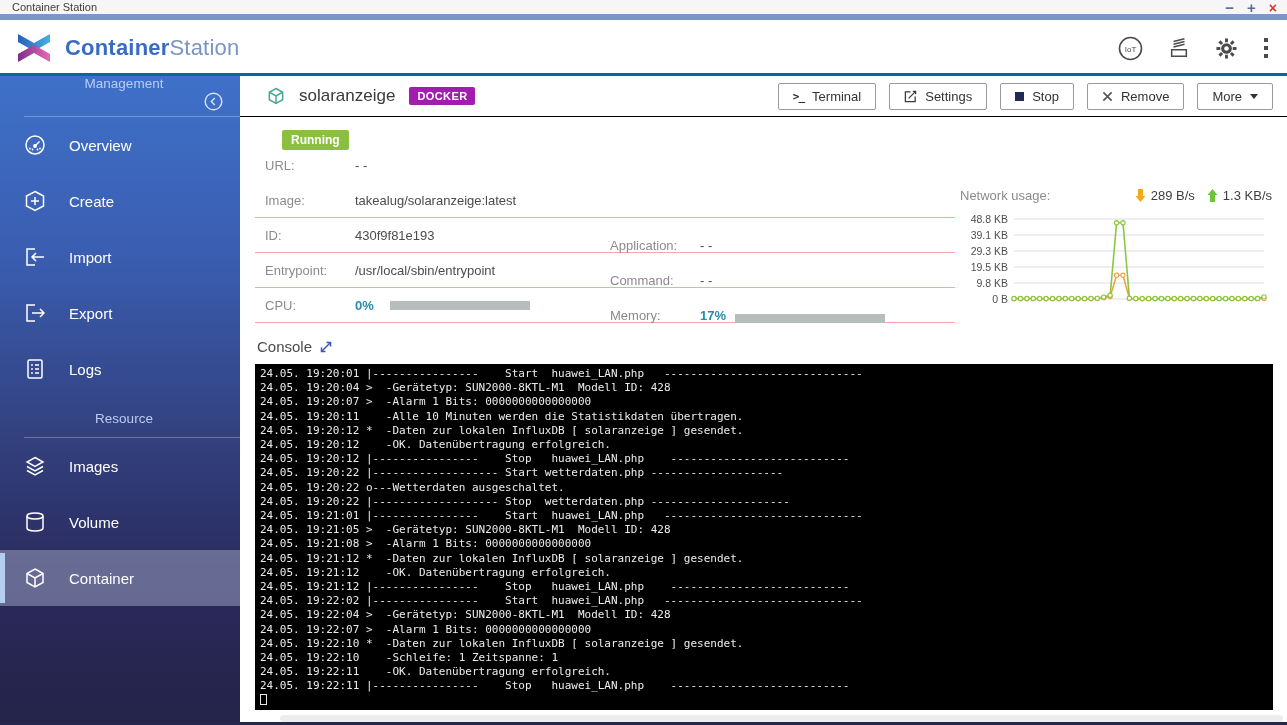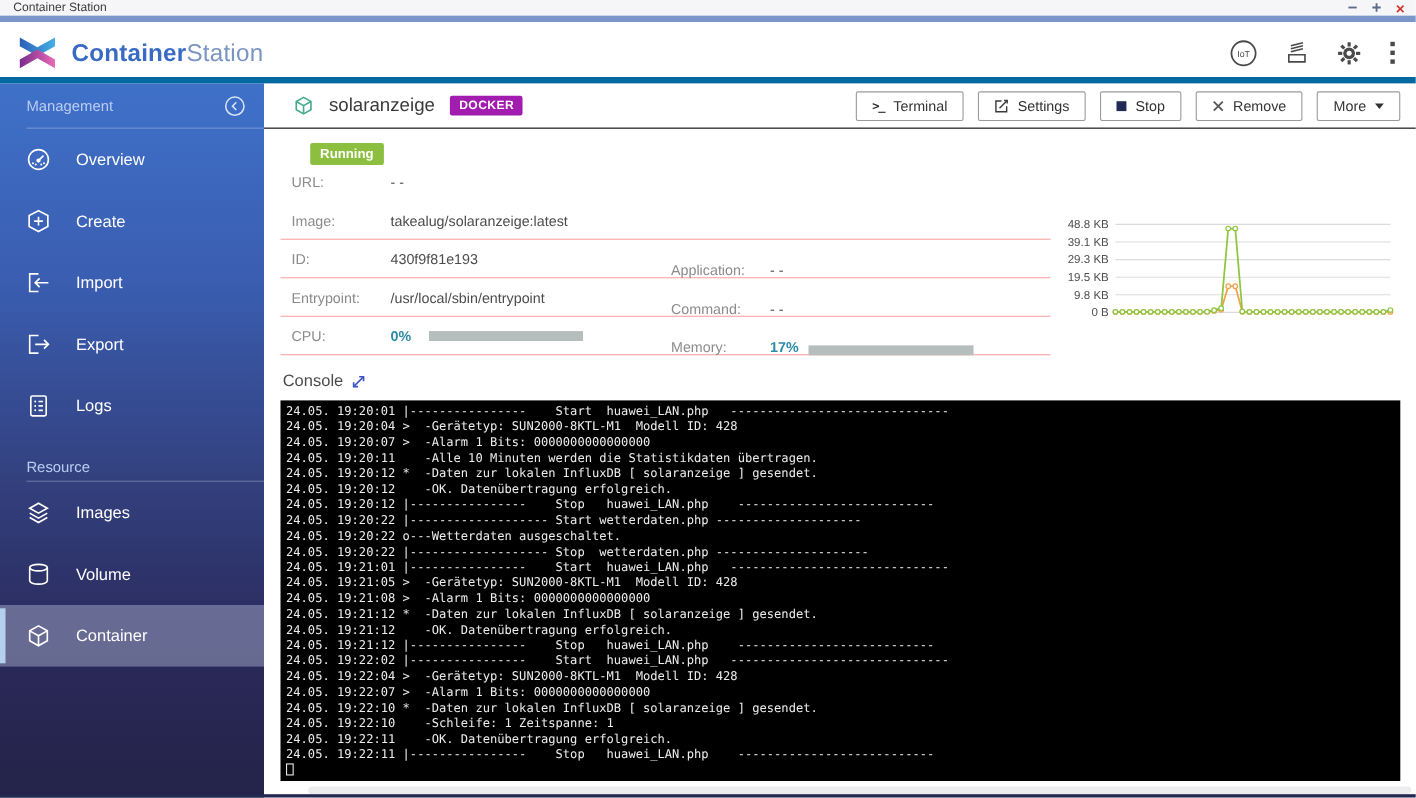--- a/index.html
+++ b/index.html
@@ -10,32 +10,32 @@
   
   .titlebar { position:absolute; left:0; top:0; width:100%; height:14px; background:#f6f6f8; z-index:6; }
   .titlebar-text { position:absolute; left:12px; top:1px; font-size:11px; color:#3c3c3c; }
   .win-controls { position:absolute; right:10px; top:-1px; height:18px; display:flex; gap:13px; align-items:center; z-index:7; }
   .win-btn { font-size:15px; line-height:16px; color:#5a6b8c; font-weight:700; cursor:default; }
   .win-btn.close { color:#d23430; font-size:14px; }
 
   .bluestrip { position:absolute; left:0; top:14px; width:100%; height:6px; background:#7b97c9; }
 
   
-  .appbar { position:absolute; left:0; top:20px; width:100%; height:56px; background:#fff; border-bottom:6px solid #0369a1; }
+  .appbar { position:absolute; left:0; top:20px; width:100%; height:56px; background:#fff; border-bottom:3px solid #0369a1; }
   .brand { position:absolute; left:16px; top:0; height:56px; display:flex; align-items:center; gap:13px; }
   .brand-name { font-size:22px; letter-spacing:.2px; }
   .brand-bold { font-weight:700; color:#3a6bc4; }
   .brand-light { font-weight:400; color:#7a95c2; }
   .appbar-icons { position:absolute; right:18px; top:0; height:56px; display:flex; align-items:center; gap:25px; }
   .hicon { display:flex; align-items:center; justify-content:center; cursor:pointer; }
 
   
   .sidebar { position:absolute; left:0; top:76px; width:240px; bottom:0;
     background:linear-gradient(180deg,#3f71c9 0%,#3a5db0 28%,#33417f 55%,#2a2a5c 78%,#242348 100%); }
-  .ssection-head { position:relative; height:40px; display:flex; align-items:center; padding:0 16px 0 24px; }
+  .ssection-head { position:relative; height:40px; display:flex; align-items:center; padding:0 16px 0 24px;flex-direction:column; }
   .ssection-label { color:#b9cdf2; font-size:13.5px; }
   .collapse-btn { margin-left:auto; cursor:pointer; display:flex; }
   .sdivider { height:1px; background:rgba(255,255,255,.28); margin:0 0 0 24px; }
   .sitem { position:relative; height:56px; display:flex; align-items:center; padding-left:23px; color:#fff; cursor:pointer;text-align:center; }
   .sitem .slabel { margin-left:22px; font-size:15px; }
   .sitem.active { background:rgba(203,210,233,.38); }
   .sitem.active::before { content:""; position:absolute; left:0; top:3px; bottom:3px; width:5px; background:#b5d0ee; }
   .resource-gap { height:14px; }
 
   
@@ -318,20 +318,37 @@
           <span class="dlabel">Memory:</span>
           <span class="pct">17%</span>
           <span class="bar" style="width:150px;">
             <span class="bar-fill" style="width: 17%;"></span>
           </span>
         </span>
       </div>
     </div>
 
     <div class="network">
+      <div class="net-head">
+        <span class="net-label">Network usage:</span>
+        <span class="legend">
+          <span class="legend-item">
+            <svg width="11" height="13" viewBox="0 0 11 13">
+              <path d="M5.5 13 L0.5 7 H3 V0 H8 V7 H10.5 Z" fill="#f5a623"></path>
+            </svg>
+            <span>289 B/s</span>
+          </span>
+          <span class="legend-item">
+            <svg width="11" height="13" viewBox="0 0 11 13">
+              <path d="M5.5 0 L10.5 6 H8 V13 H3 V6 H0.5 Z" fill="#6ec53a"></path>
+            </svg>
+            <span>1.3 KB/s</span>
+          </span>
+        </span>
+      </div>
       <svg id="network-chart" width="312" height="102" viewBox="0 0 312 102" style="margin-top:4px;">
           <line x1="54" y1="12" x2="304" y2="12" stroke="#dcdcdc" stroke-width="1"></line>
           <text x="48" y="15.5" text-anchor="end" font-size="10.5" fill="#4f4f4f" font-family="Liberation Sans, sans-serif">48.8 KB</text>
           <line x1="54" y1="28" x2="304" y2="28" stroke="#dcdcdc" stroke-width="1"></line>
           <text x="48" y="31.5" text-anchor="end" font-size="10.5" fill="#4f4f4f" font-family="Liberation Sans, sans-serif">39.1 KB</text>
           <line x1="54" y1="44" x2="304" y2="44" stroke="#dcdcdc" stroke-width="1"></line>
           <text x="48" y="47.5" text-anchor="end" font-size="10.5" fill="#4f4f4f" font-family="Liberation Sans, sans-serif">29.3 KB</text>
           <line x1="54" y1="60" x2="304" y2="60" stroke="#dcdcdc" stroke-width="1"></line>
           <text x="48" y="63.5" text-anchor="end" font-size="10.5" fill="#4f4f4f" font-family="Liberation Sans, sans-serif">19.5 KB</text>
           <line x1="54" y1="76" x2="304" y2="76" stroke="#dcdcdc" stroke-width="1"></line>

